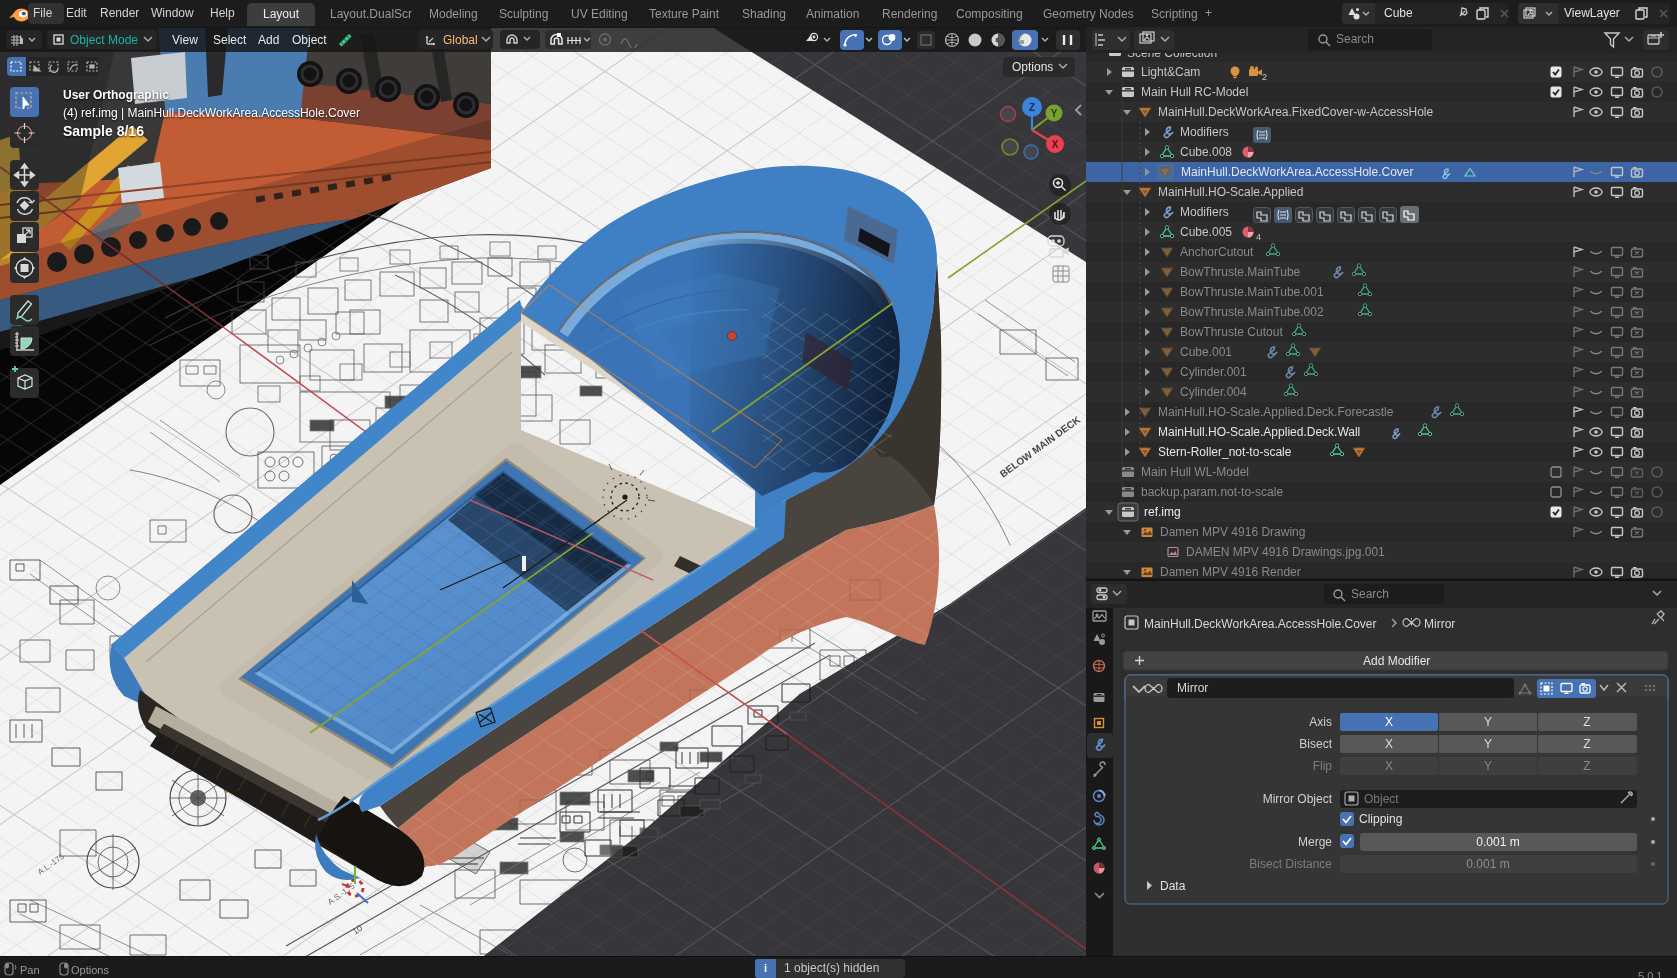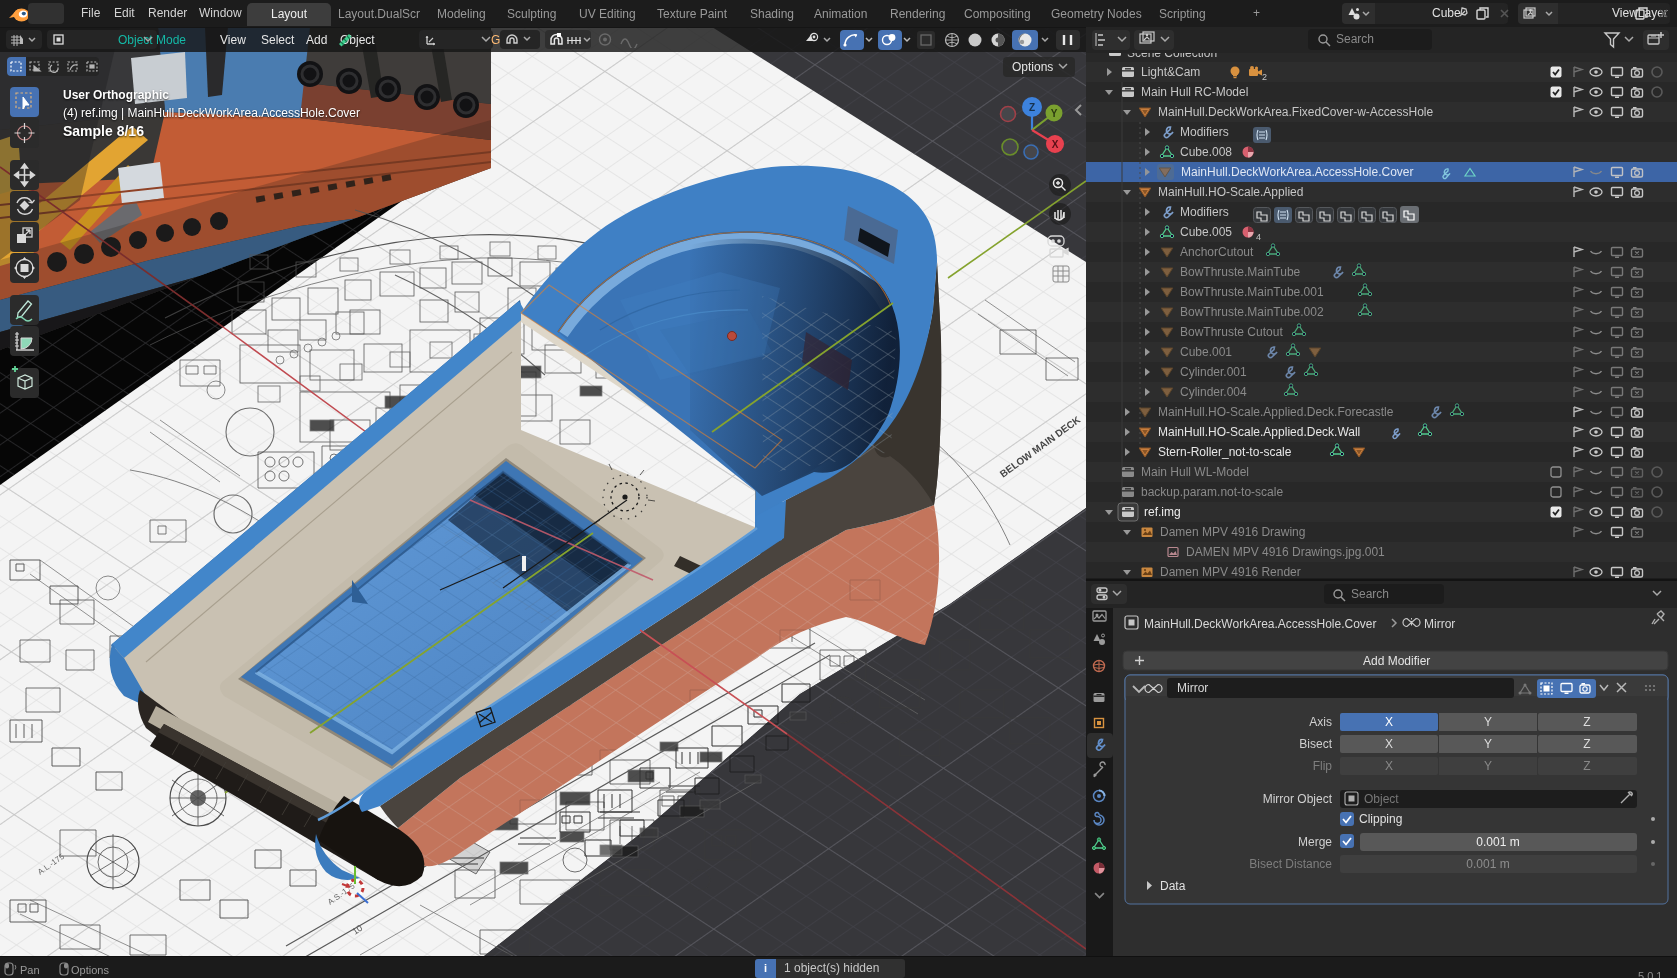--- a/index.html
+++ b/index.html
@@ -2,22 +2,22 @@
 <html><head>
 <meta charset="utf-8">
 <style>
   html,body{margin:0;padding:0;background:#111;}
   #app{position:relative;width:1677px;height:978px;background:#1d1d1d;overflow:hidden;
        font-family:"Liberation Sans",sans-serif;font-size:12px;color:#cfcfcf;
        -webkit-font-smoothing:antialiased;}
   .abs{position:absolute;}
   
   #topbar{position:absolute;left:0;top:0;width:1677px;height:27px;background:#1c1c1c;border-bottom:1px solid #111;}
-  .menu{position:absolute;top:0;height:26px;line-height:26px;color:#d4d4d4;margin-left:48px;}
-  .tab{position:absolute;top:3px;height:23px;line-height:23px;color:#999;padding:0 24px;border-radius:5px 5px 0 0;}
+  .menu{position:absolute;top:0;height:26px;line-height:26px;color:#d4d4d4;}
+  .tab{position:absolute;top:3px;height:23px;line-height:23px;color:#999;padding:0 16px;border-radius:5px 5px 0 0;}
   .tab.active{background:#3d3d3d;color:#eee;}
   
   #statusbar{position:absolute;left:0;top:956px;width:1677px;height:22px;background:#1b1b1b;border-top:1px solid #101010;color:#909090;}
   
   #outliner{position:absolute;left:1086px;top:27px;width:591px;height:551px;background:#262626;overflow:hidden;}
   
   #props{position:absolute;left:1086px;top:579px;width:591px;height:377px;background:#2e2e2e;}
 </style>
 </head>
 <body>

